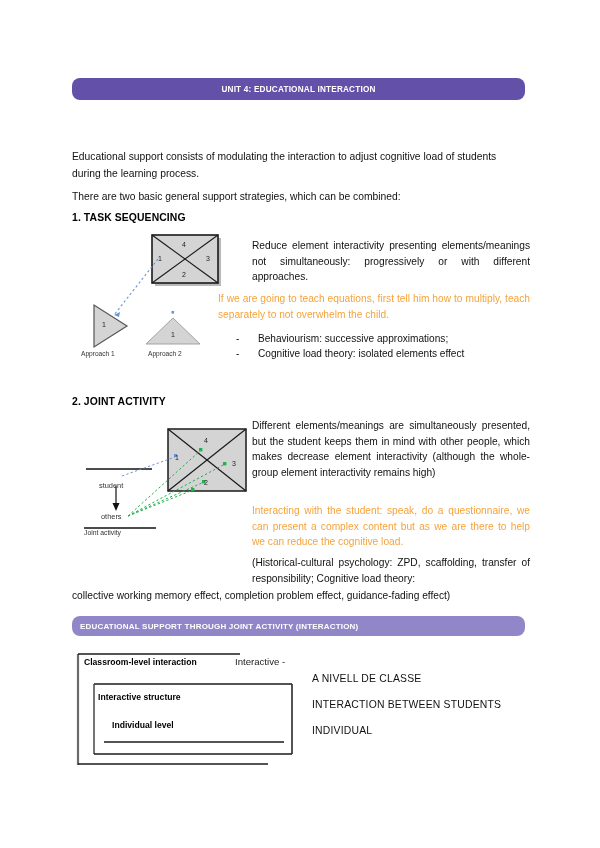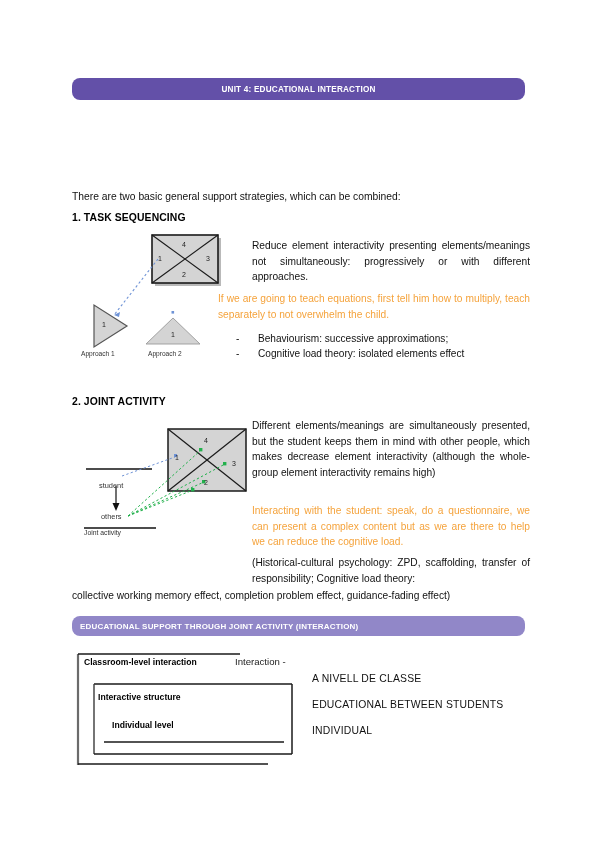--- a/index.html
+++ b/index.html
@@ -139,20 +139,21 @@
   }
 </style>
 </head>
 <body>
 
 <div class="page">
 
   <div class="banner banner-title" id="banner-unit">UNIT 4: EDUCATIONAL INTERACTION</div>
 
 
+  <div class="para" id="p-intro">Educational support consists of modulating the interaction to adjust cognitive load of students during the learning process.</div>
 
   <div class="para" id="p-two">There are two basic general support strategies, which can be combined:</div>
 
   <div class="heading" id="h-task">1. TASK SEQUENCING</div>
 
   <div class="diagram" id="diagram-task">
     <svg width="150" height="130" viewBox="0 0 150 130">
 
       <rect x="83" y="6" width="66" height="48" fill="#b9b9b9"></rect>
 
@@ -253,19 +254,19 @@
       <line x1="220" y1="34" x2="220" y2="104" stroke="#1a1a1a" stroke-width="1.5"></line>
       <line x1="22" y1="104" x2="220" y2="104" stroke="#1a1a1a" stroke-width="1.5"></line>
 
       <line x1="32" y1="92" x2="212" y2="92" stroke="#1a1a1a" stroke-width="1.5"></line>
     </svg>
     <span class="box-text" style="left:12px; top:7px;">Classroom-level interaction</span>
     <span class="box-text" style="left:26px; top:42px;">Interactive structure</span>
     <span class="box-text" style="left:40px; top:70px;">Individual level</span>
   </div>
 
-  <span class="interaction-label" style="left:235px; top:656px;">Interaction -</span>
+  <span class="interaction-label" style="left:235px; top:656px;">Interactive -</span>
 
   <div class="right-note" id="note-classe">A NIVELL DE CLASSE</div>
-  <div class="right-note" id="note-between">EDUCATIONAL BETWEEN STUDENTS</div>
+  <div class="right-note" id="note-between">INTERACTION BETWEEN STUDENTS</div>
   <div class="right-note" id="note-individual">INDIVIDUAL</div>
 
 </div>
 
 </body></html>

